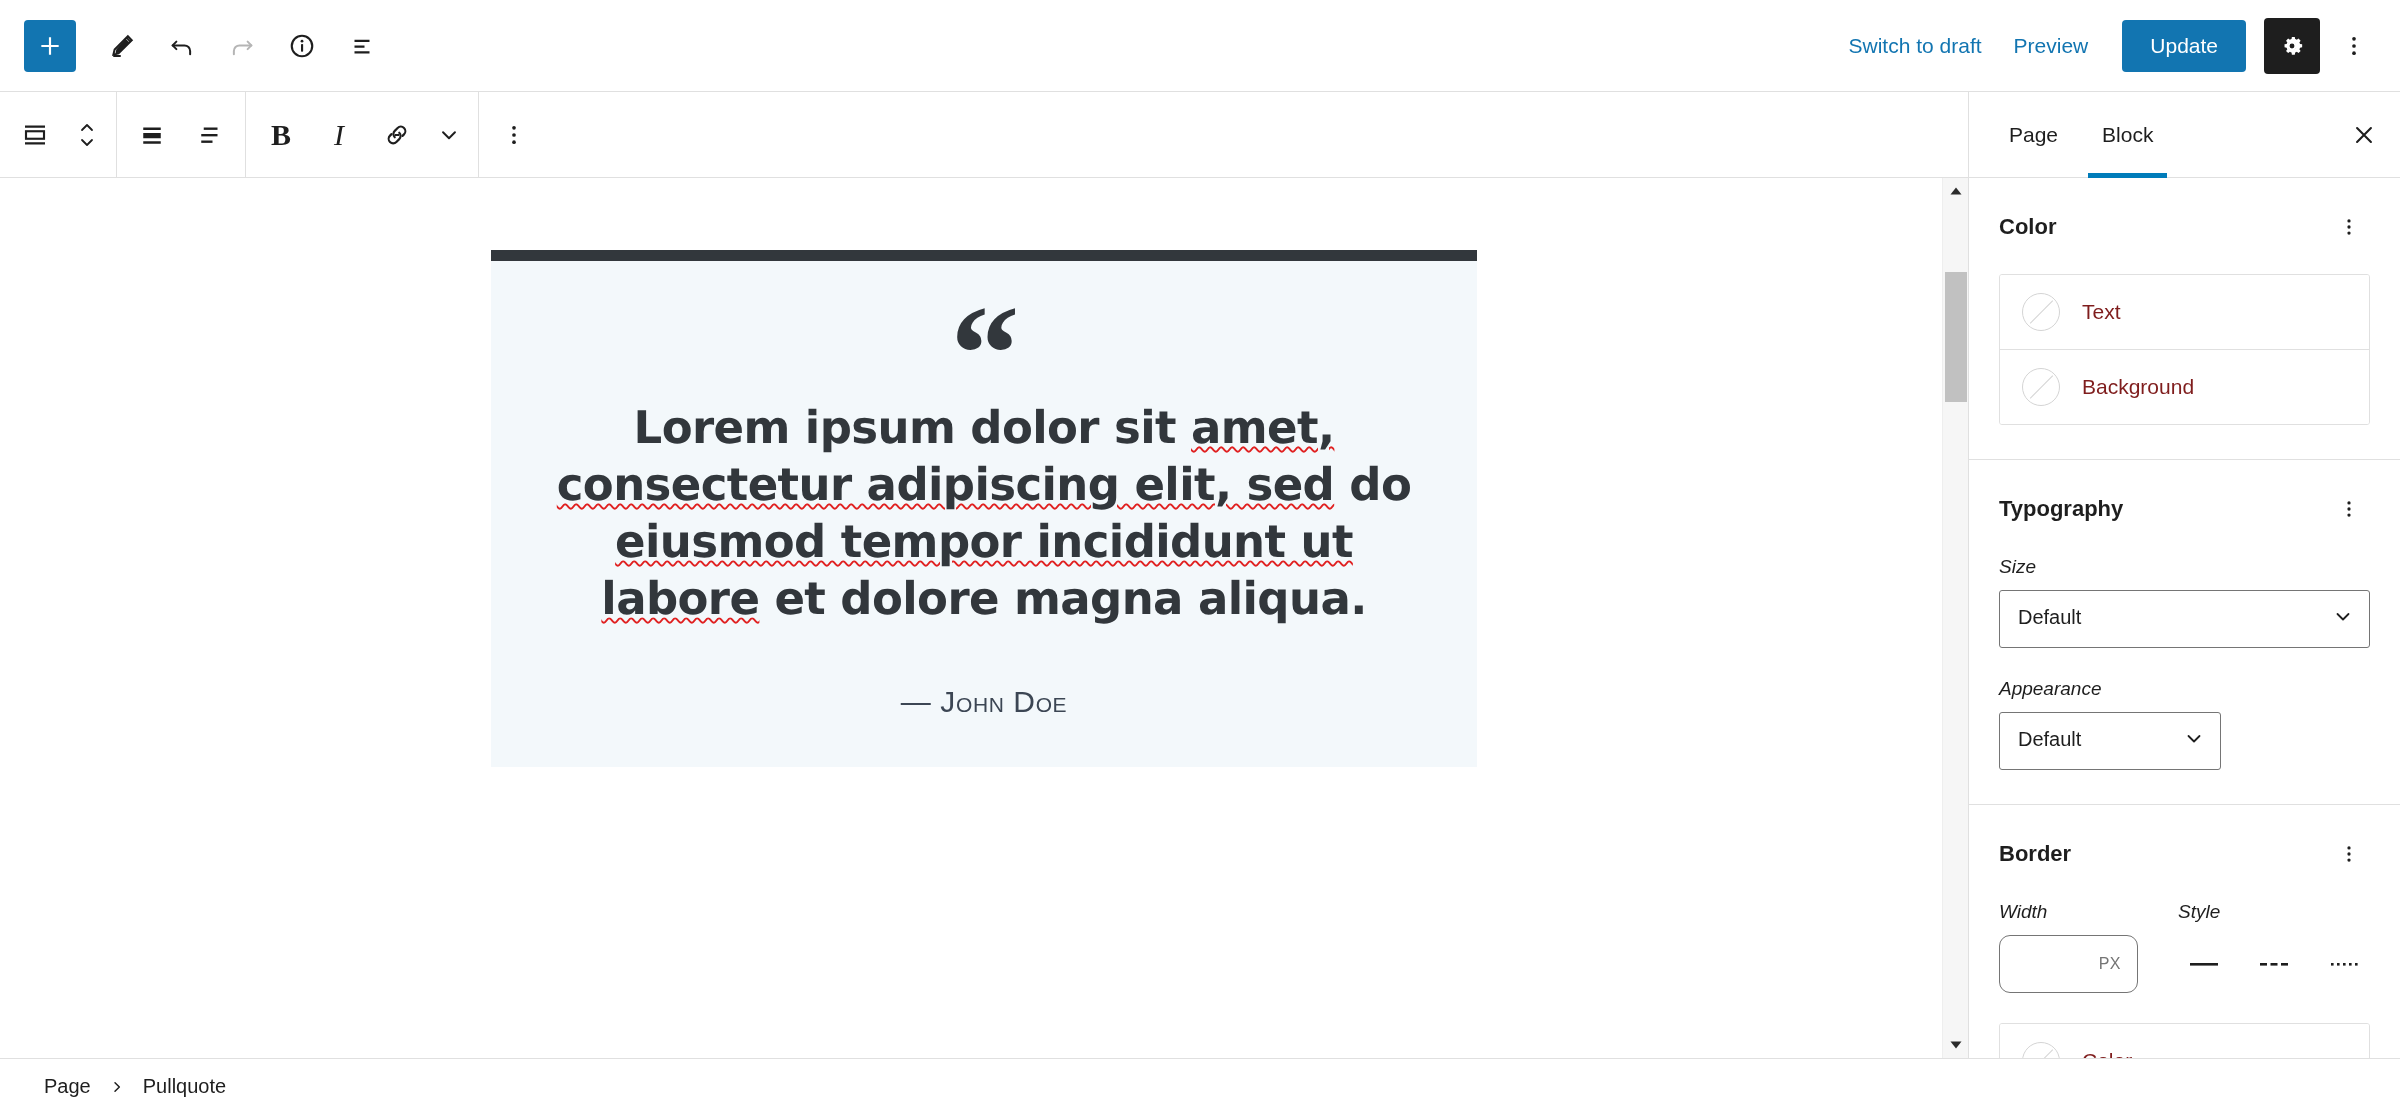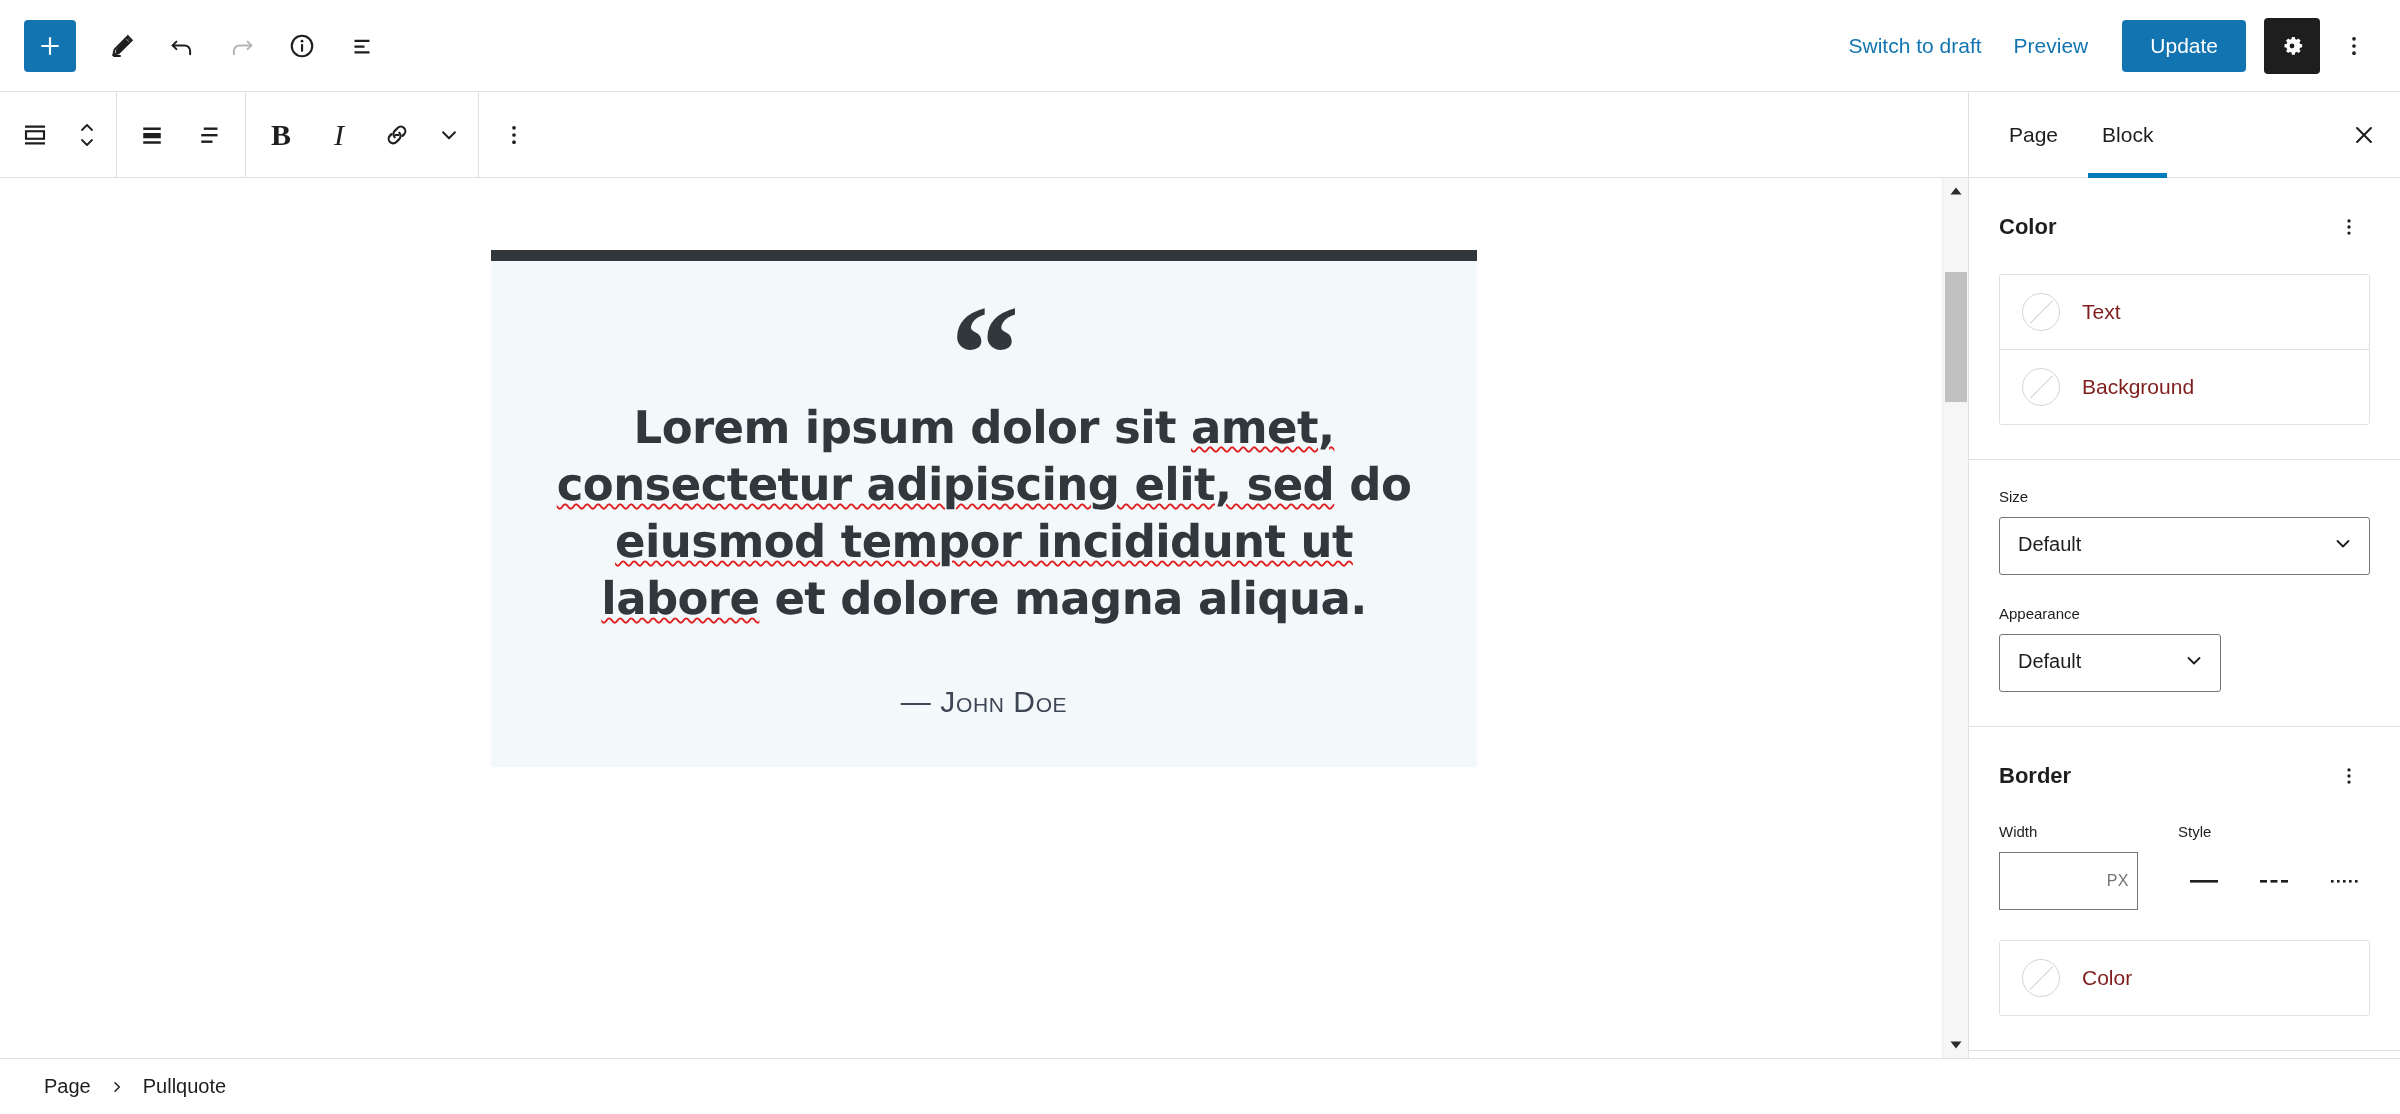--- a/index.html
+++ b/index.html
@@ -219,41 +219,41 @@
     background: #fff;
   }
   .swatch-none::after {
     content: ""; position: absolute; left: 50%; top: 2px; bottom: 2px;
     width: 1px; background: #d4d4d4;
     transform: rotate(45deg); transform-origin: center;
   }
   .color-label { font-size: 21px; color: #7f1d1d; }
 
   .field-label {
-    font-size: 15px; color: #1e1e1e; margin-bottom: 12px; display: block;
+    font-size: 19px; color: #1e1e1e; margin-bottom: 12px; display: block; font-style: italic;
   }
   .select-wrap { position: relative; display: block; }
   .select-box {
     border: 1px solid #757575; border-radius: 3px;
     height: 58px; display: flex; align-items: center;
     padding: 0 48px 4px 18px; font-size: 20px; color: #1e1e1e;
     background: #fff; cursor: pointer; position: relative;
   }
   .select-box .chev {
     position: absolute; right: 14px; top: 50%; transform: translateY(-50%);
     pointer-events: none;
   }
   .mb28 { margin-bottom: 30px; }
 
   .two-col { display: flex; gap: 40px; align-items: flex-end; }
   .col-width { width: 186px; }
   .width-input {
-    border: 1px solid #757575; border-radius: 0;
+    border: 1px solid #757575; border-radius: 11px;
     height: 58px; display: flex; align-items: center; justify-content: flex-end;
-    padding: 0 8px; background: #fff; cursor: text;
+    padding: 0 16px; background: #fff; cursor: text;
   }
   .width-unit { font-size: 16px; color: #757575; letter-spacing: .5px; }
   .style-btns { display: flex; align-items: center; gap: 18px; height: 58px; }
   .style-btn {
     width: 52px; height: 52px; display:flex; align-items:center; justify-content:center;
     background: none; border: none; cursor: pointer; border-radius: 3px;
   }
 
   
   .footer {
@@ -477,20 +477,30 @@
               <span class="color-label">Text</span>
             </div>
             <div class="color-row">
               <span class="swatch-none"></span>
               <span class="color-label">Background</span>
             </div>
           </div>
         </div>
 
         <div class="panel">
+          <div class="panel-head">
+            <span class="panel-title">Typography</span>
+            <button class="panel-kebab">
+              <svg width="22" height="22" viewBox="0 0 24 24" aria-hidden="true">
+                <circle cx="12" cy="5.4" r="1.8" fill="#1e1e1e"></circle>
+                <circle cx="12" cy="12" r="1.8" fill="#1e1e1e"></circle>
+                <circle cx="12" cy="18.6" r="1.8" fill="#1e1e1e"></circle>
+              </svg>
+            </button>
+          </div>
 
           <div class="mb28">
             <span class="field-label">Size</span>
             <div class="select-wrap">
               <div class="select-box">
                 <span>Default</span>
                 <span class="chev">
                   <svg width="24" height="24" viewBox="0 0 24 24" aria-hidden="true">
                     <path d="M6.5 9.5l5.5 5.5 5.5-5.5" fill="none" stroke="#1e1e1e" stroke-width="1.8" stroke-linecap="round" stroke-linejoin="round"></path>
                   </svg>

